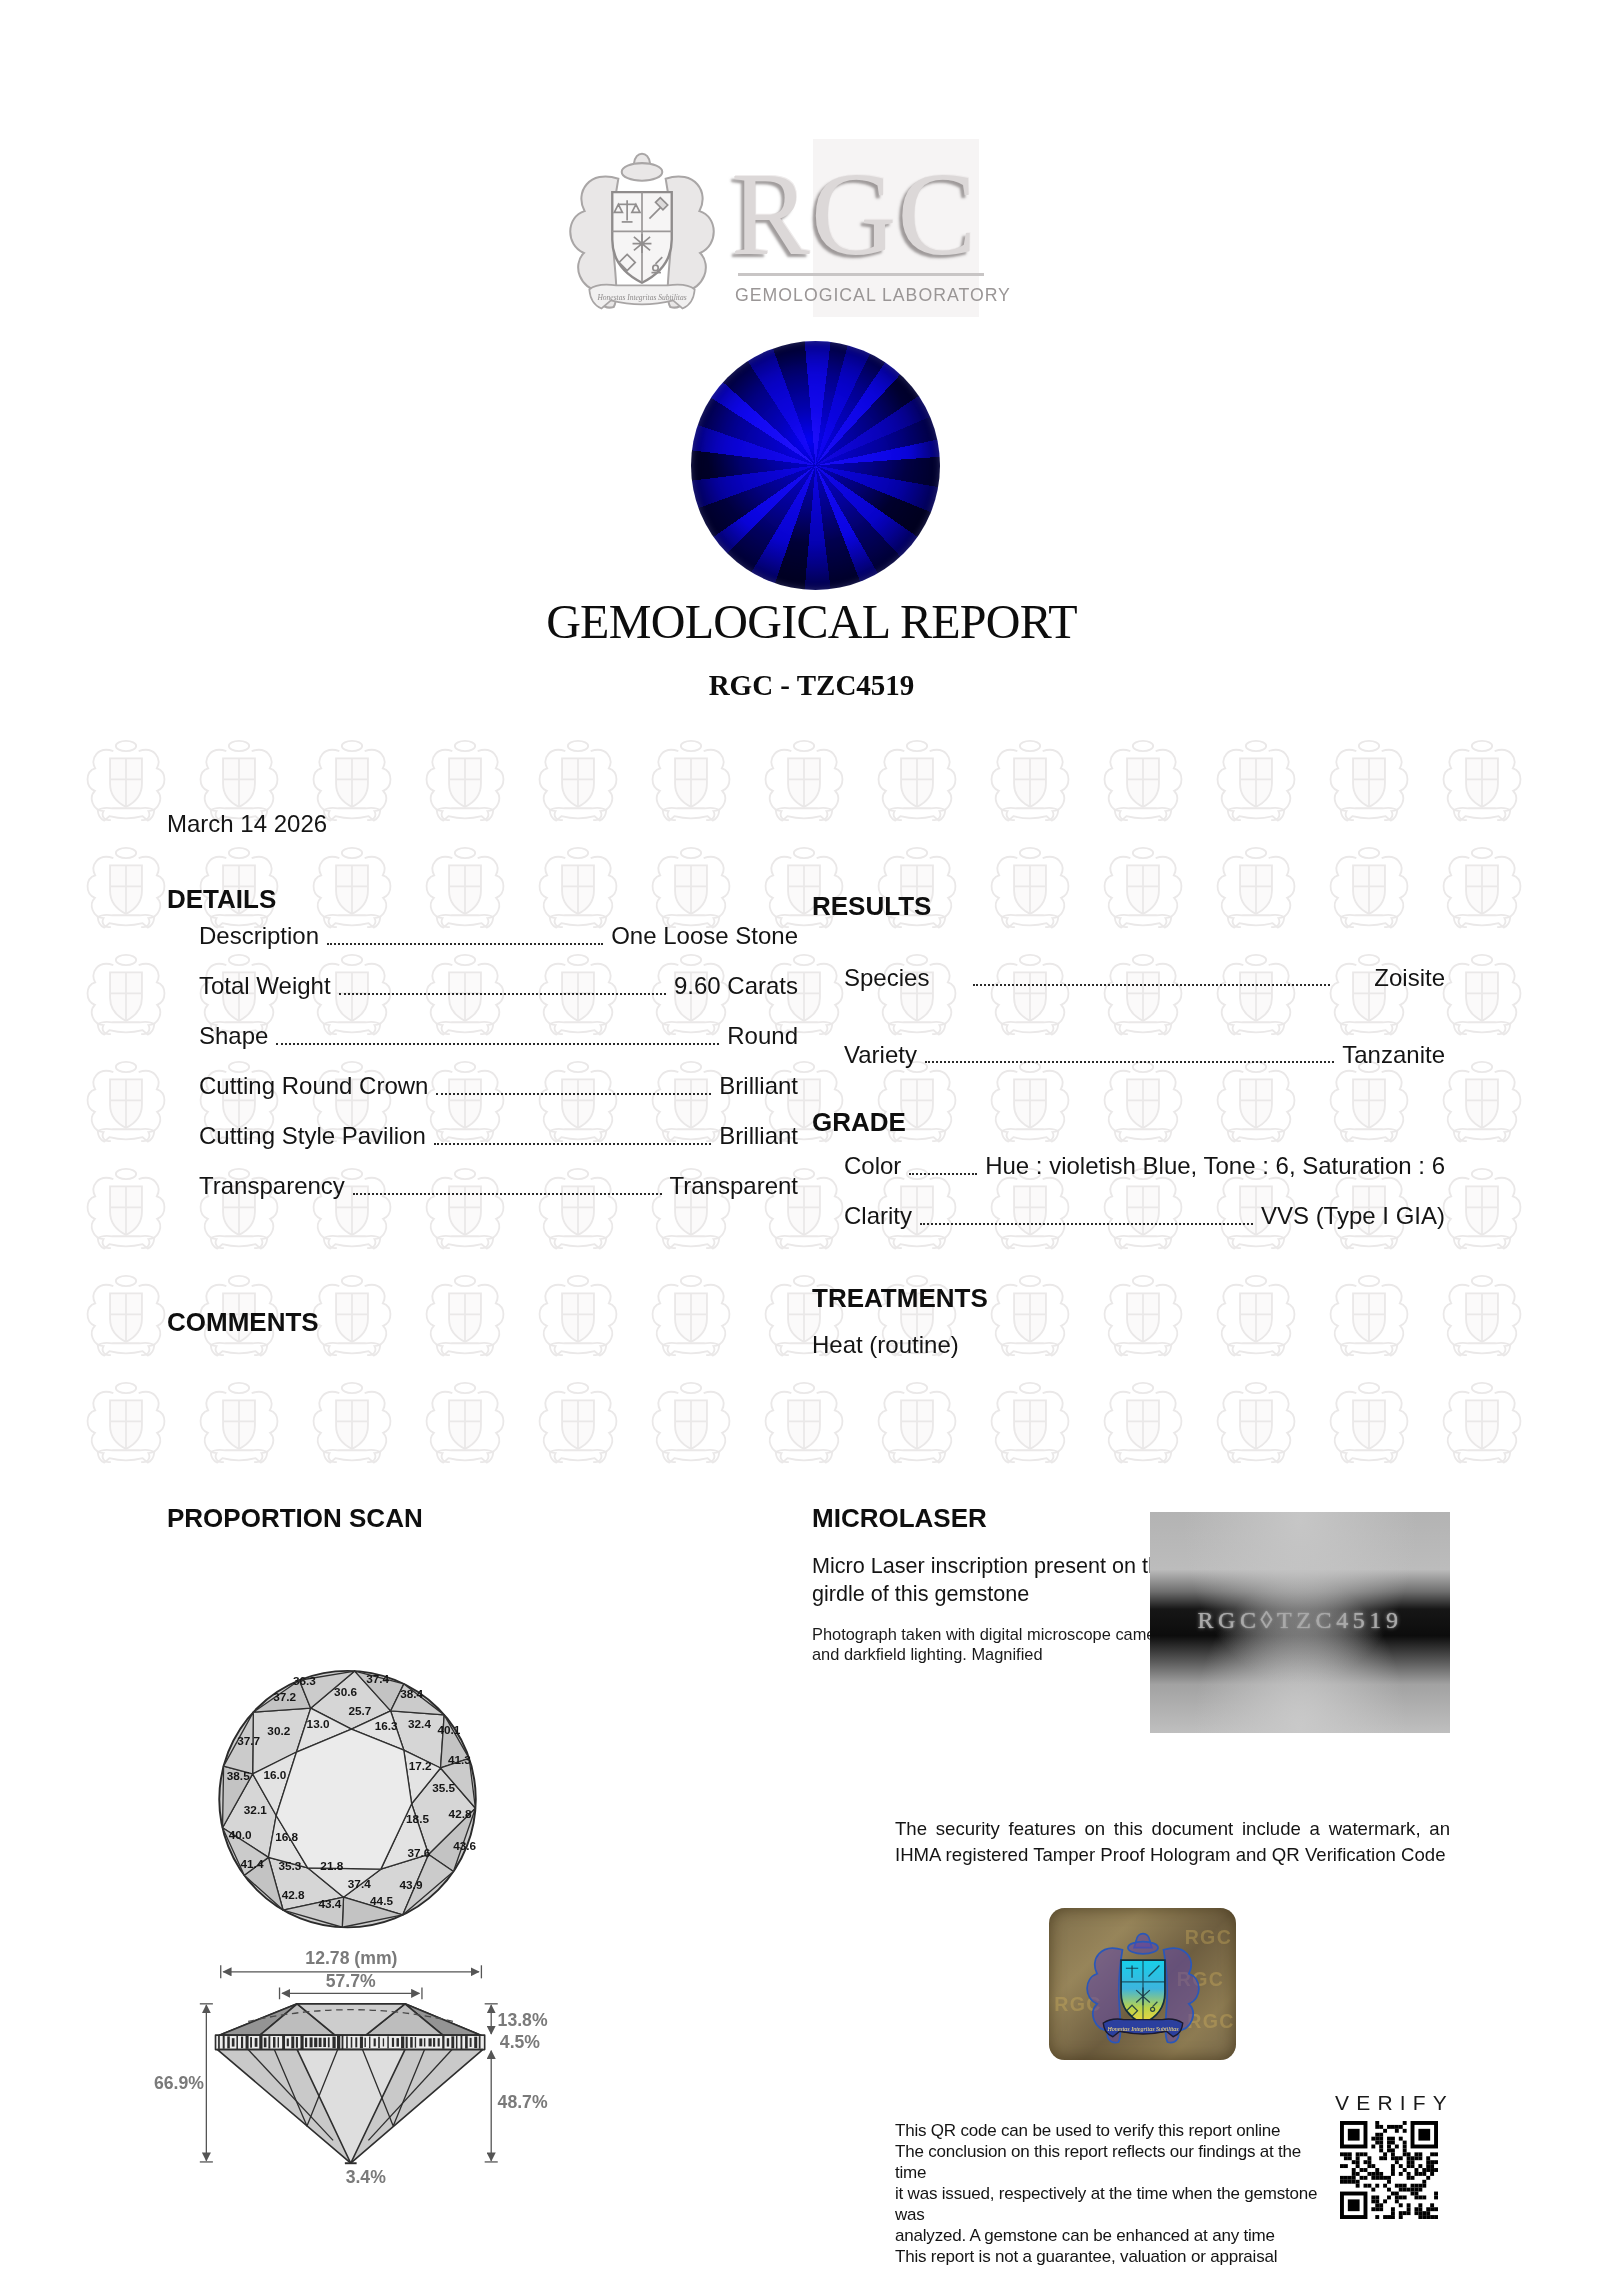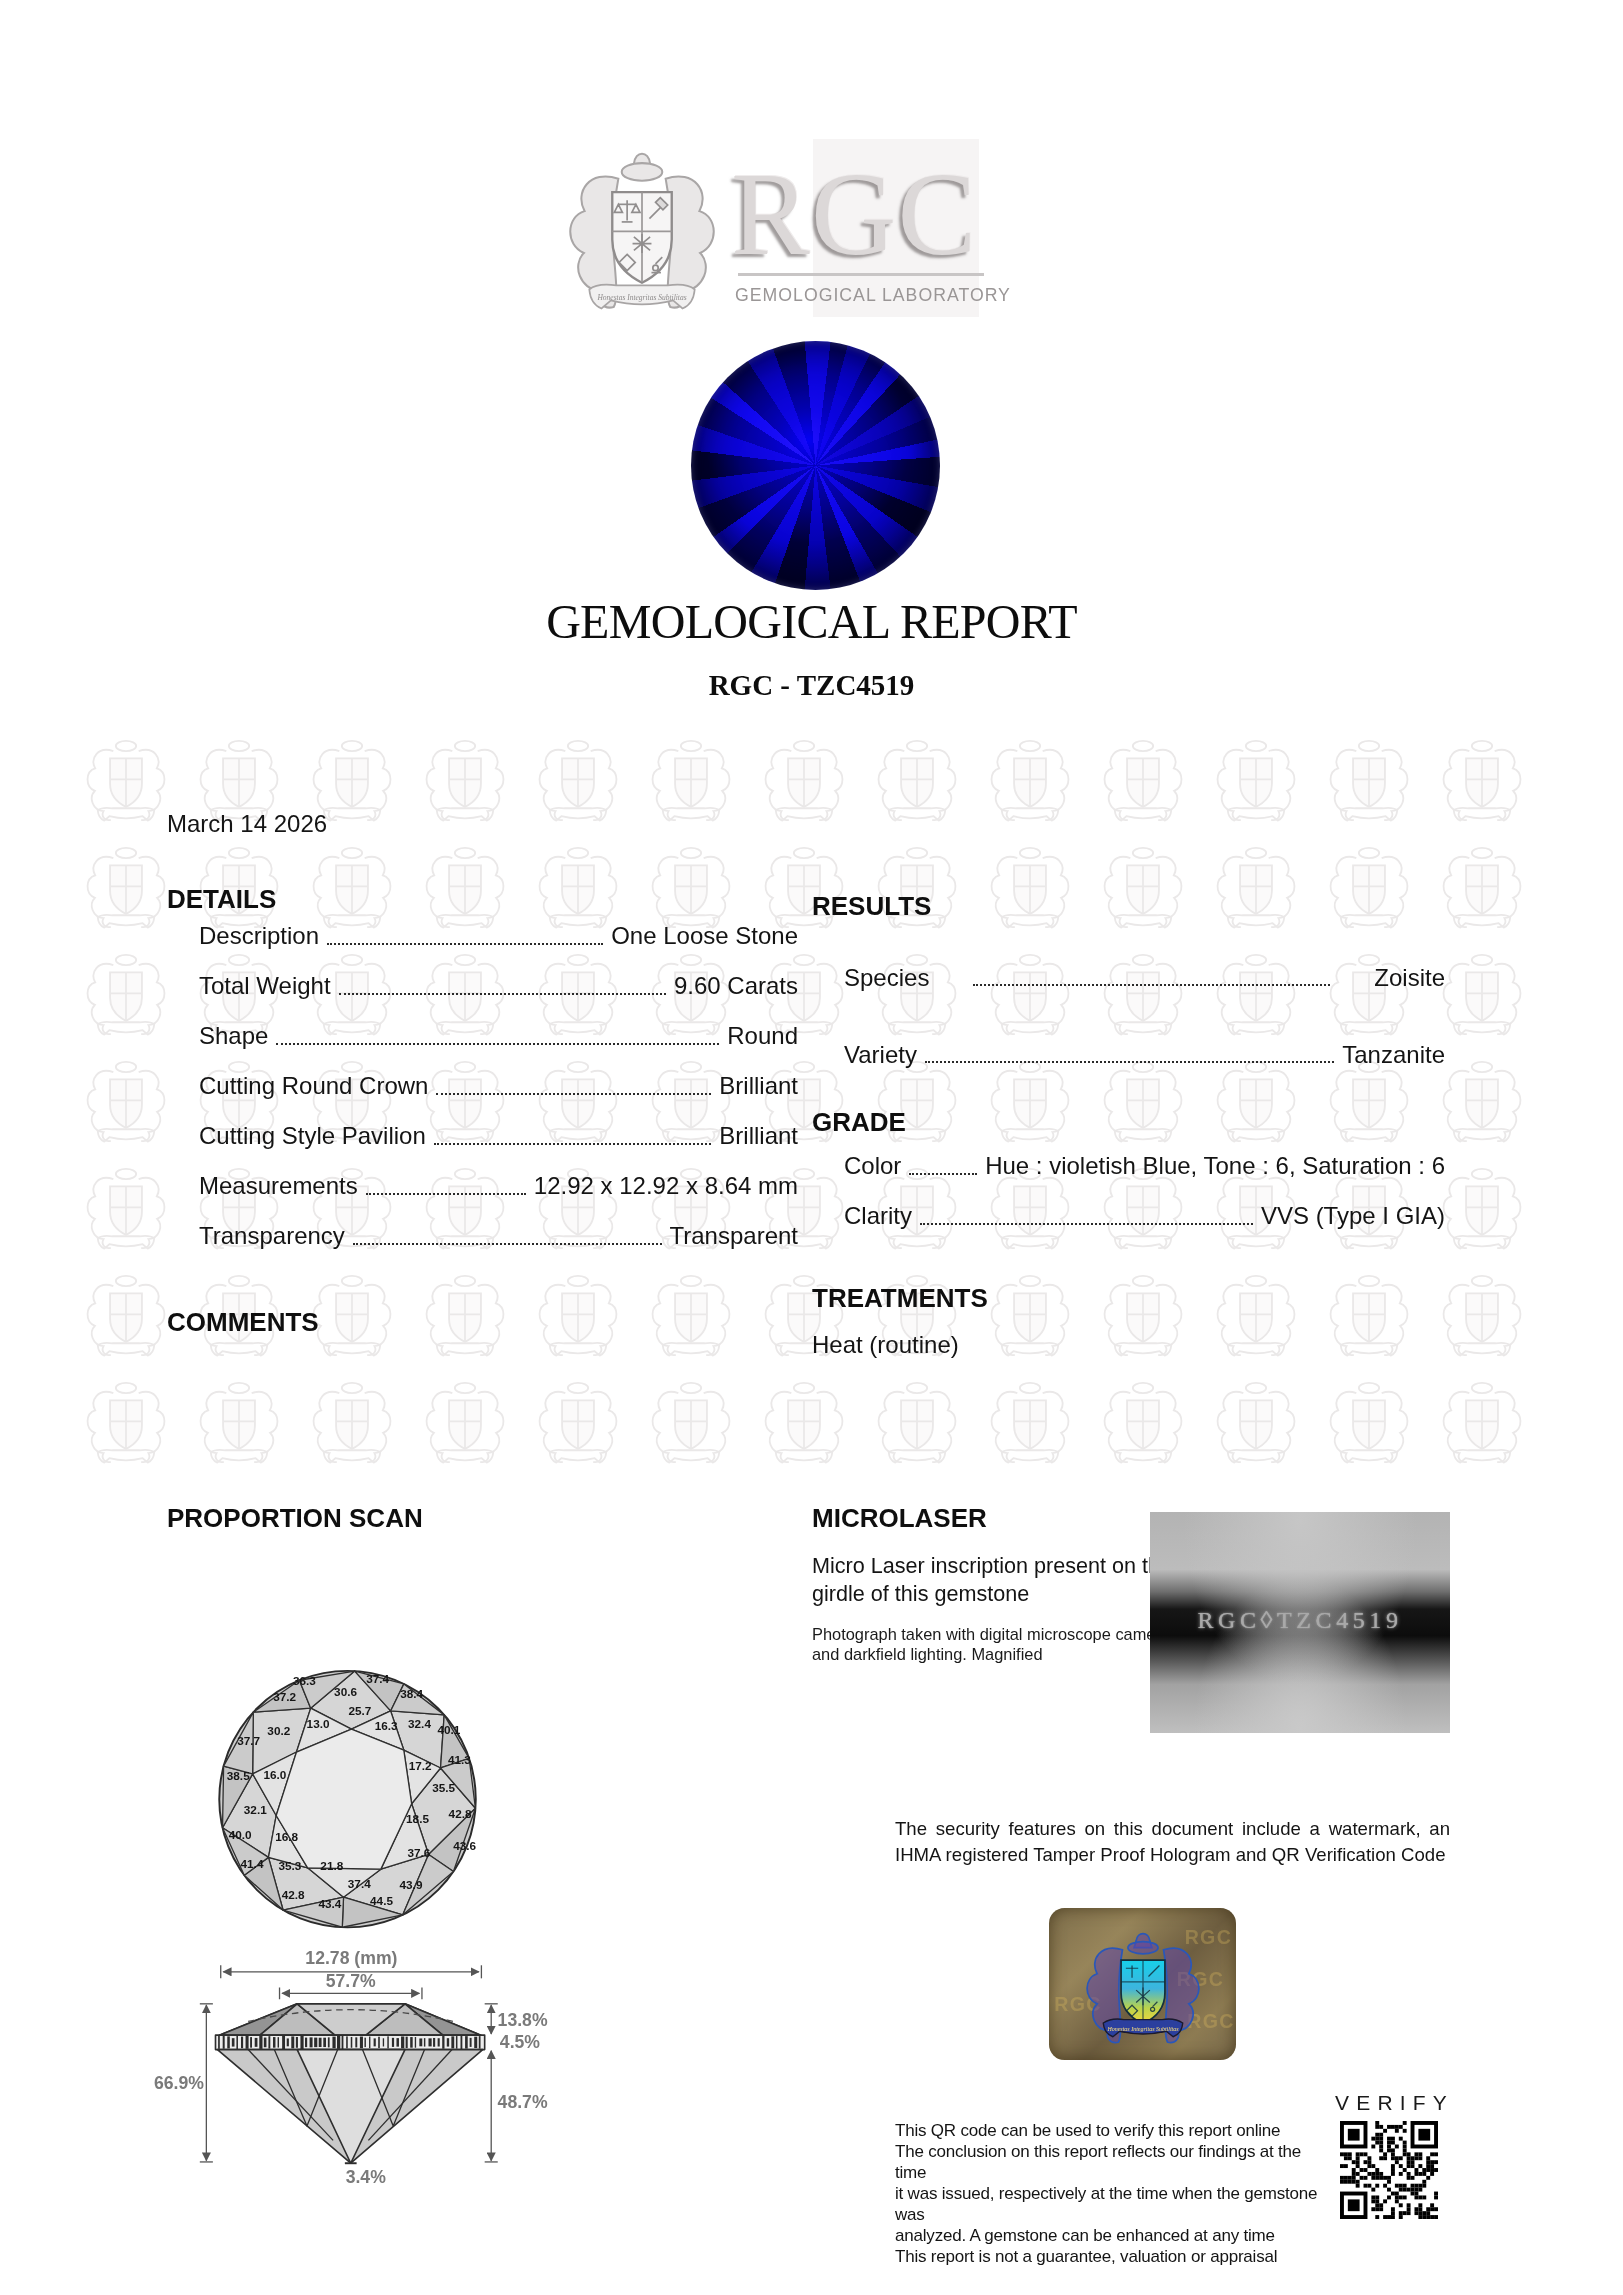--- a/index.html
+++ b/index.html
@@ -1057,25 +1057,20 @@
       </div>
       <div class="kv-row">
         <span class="lbl">Cutting Round Crown</span>
         <span class="leader"></span>
         <span class="val">Brilliant</span>
       </div>
       <div class="kv-row">
         <span class="lbl">Cutting Style Pavilion</span>
         <span class="leader"></span>
         <span class="val">Brilliant</span>
-      </div>
-      <div class="kv-row">
-        <span class="lbl">Measurements</span>
-        <span class="leader"></span>
-        <span class="val">12.92 x 12.92 x 8.64 mm</span>
       </div>
       <div class="kv-row">
         <span class="lbl">Transparency</span>
         <span class="leader"></span>
         <span class="val">Transparent</span>
       </div>
     </div>
 
   <div class="abs sec-heading" style="left:812px;top:891px">RESULTS</div>
   <div class="abs kv-col" style="left:812px;top:939px;width:601px;--rowh:77px">

